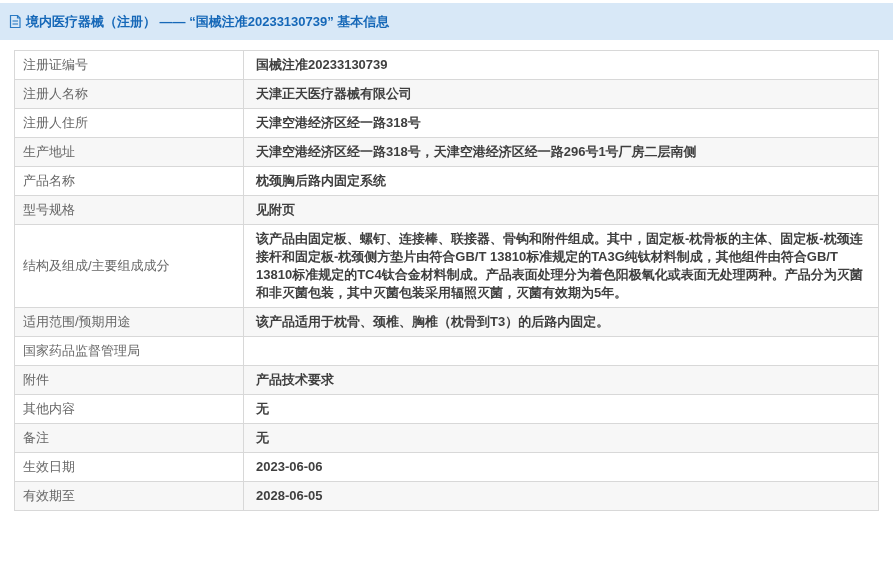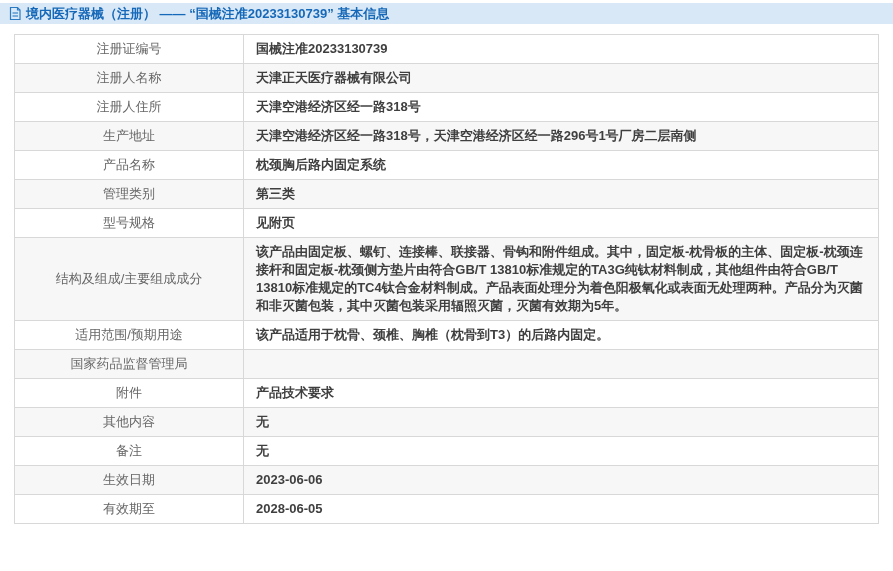--- a/index.html
+++ b/index.html
@@ -6,21 +6,21 @@
   html, body {
     width: 893px; height: 571px;
     background: #fff;
     font-family: "Liberation Sans", "DejaVu Sans", sans-serif;
     font-size: 13px;
     overflow: hidden;
   }
   .header-bar {
     margin-top: 3px;
     width: 893px;
-    height: 21px;
+    height: 37px;
     background: #d8e8f7;
     display: flex;
     align-items: center;
     padding-left: 8px;
     color: #1668b8;
     font-weight: bold;
     font-size: 13px;
   }
   .header-bar .doc-icon { display: inline-flex; margin-right: 4px; }
   table.info-table {
@@ -31,21 +31,21 @@
   }
   table.info-table th, table.info-table td {
     border: 1px solid #d8d8d8;
     padding: 5px 8px;
     line-height: 18px;
     vertical-align: middle;
     font-weight: normal;
   }
   table.info-table th {
     width: 229px;
-    text-align: center;
+    text-align: left;
     color: #666;
     white-space: nowrap;
   }
   table.info-table td {
     text-align: left;
     color: #3f3f3f;
     padding-left: 12px;
     font-weight: bold;
   }
   table.info-table tr:nth-child(even) { background: #f7f7f7; }
@@ -82,24 +82,20 @@
       </tr>
       <tr>
         <th>生产地址</th>
         <td>天津空港经济区经一路318号，天津空港经济区经一路296号1号厂房二层南侧</td>
       </tr>
       <tr>
         <th>产品名称</th>
         <td>枕颈胸后路内固定系统</td>
       </tr>
       <tr>
-        <th>管理类别</th>
-        <td>第三类</td>
-      </tr>
-      <tr>
         <th>型号规格</th>
         <td>见附页</td>
       </tr>
       <tr>
         <th>结构及组成/主要组成成分</th>
         <td>该产品由固定板、螺钉、连接棒、联接器、骨钩和附件组成。其中，固定板-枕骨板的主体、固定板-枕颈连接杆和固定板-枕颈侧方垫片由符合GB/T 13810标准规定的TA3G纯钛材料制成，其他组件由符合GB/T 13810标准规定的TC4钛合金材料制成。产品表面处理分为着色阳极氧化或表面无处理两种。产品分为灭菌和非灭菌包装，其中灭菌包装采用辐照灭菌，灭菌有效期为5年。</td>
       </tr>
       <tr>
         <th>适用范围/预期用途</th>
         <td>该产品适用于枕骨、颈椎、胸椎（枕骨到T3）的后路内固定。</td>

